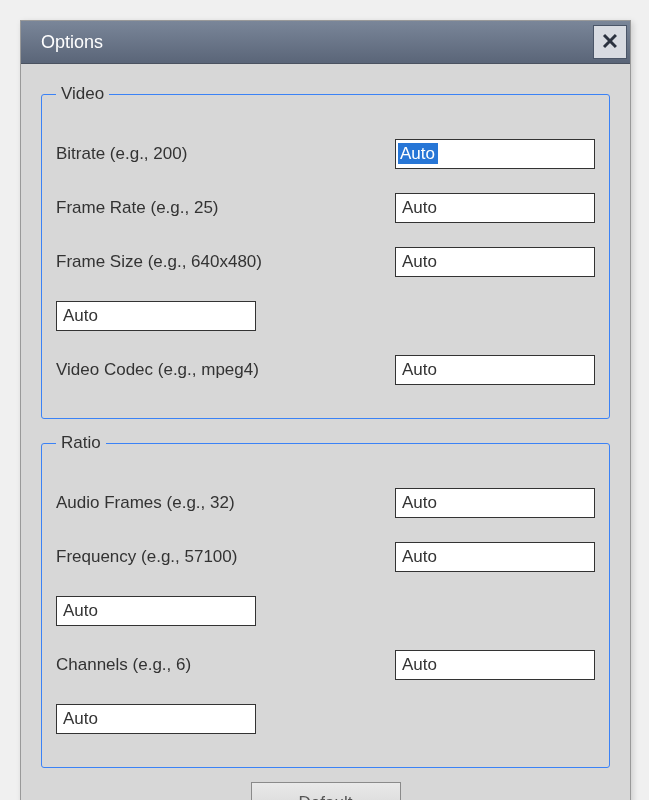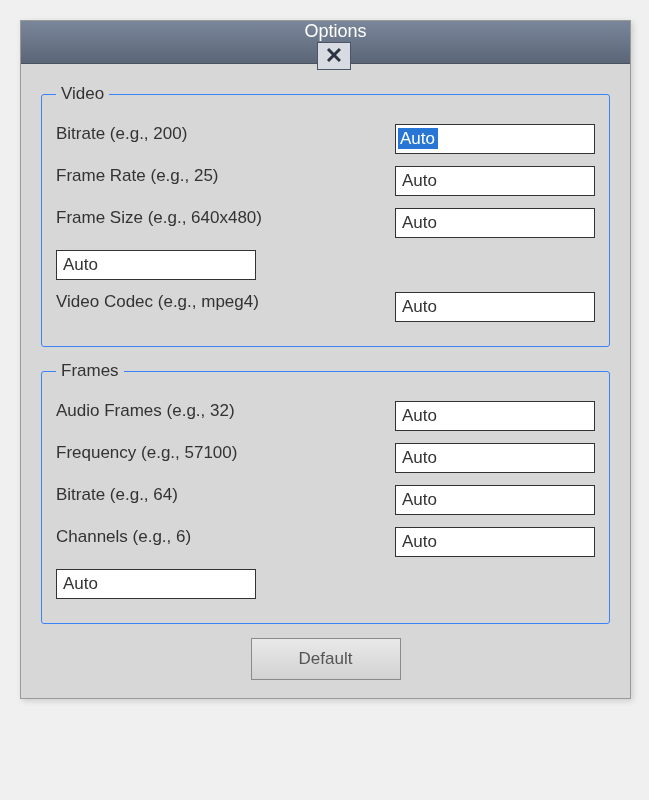--- a/index.html
+++ b/index.html
@@ -17,21 +17,20 @@
   }
   .titlebar {
     background: linear-gradient(to bottom, #7a8699 0%, #5a6578 100%);
     color: #fff;
     display: flex;
     justify-content: space-between;
     align-items: center;
     height: 42px;
     padding: 0 0 0 20px;
     border-bottom: 1px solid #4a5260;
-    flex-direction: column;
   }
   .titlebar .title {
     font-size: 18px;
     font-weight: normal;
   }
   .titlebar .close {
     width: 32px;
     height: 32px;
     margin-right: 3px;
     background: #d8dbe2;
@@ -55,21 +54,22 @@
     padding: 14px 14px 12px 14px;
     background: #d7d7d7;
   }
   legend {
     padding: 0 5px;
     font-size: 17px;
     color: #333;
   }
   .row {
     display: flex;
-    margin: 6px 0;
+    align-items: center;
+    margin: 18px 0;
     height: 36px;
   }
   .row label {
     flex: 1;
     color: #333;
     font-size: 17px;
   }
   .row input[type="text"] {
     width: 200px;
     height: 30px;
@@ -152,34 +152,33 @@
         <input type="text" value="Auto" style="">
       </div>
 
       <div class="row">
         <label>Video Codec (e.g., mpeg4)</label>
         <input type="text" value="Auto" style="">
       </div>
     </fieldset>
 
     <fieldset>
-      <legend>Frames</legend>
+      <legend>Ratio</legend>
 
       <div class="row">
         <label>Audio Frames (e.g., 32)</label>
         <input type="text" value="Auto" style="">
       </div>
 
       <div class="row">
         <label>Frequency (e.g., 57100)</label>
         <input type="text" value="Auto" style="">
       </div>
 
       <div class="row">
-        <label>Bitrate (e.g., 64)</label>
         <input type="text" value="Auto" style="">
       </div>
 
       <div class="row">
         <label>Channels (e.g., 6)</label>
         <input type="text" value="Auto" style="">
       </div>
 
       <div class="row">
         <input type="text" value="Auto" style="">

